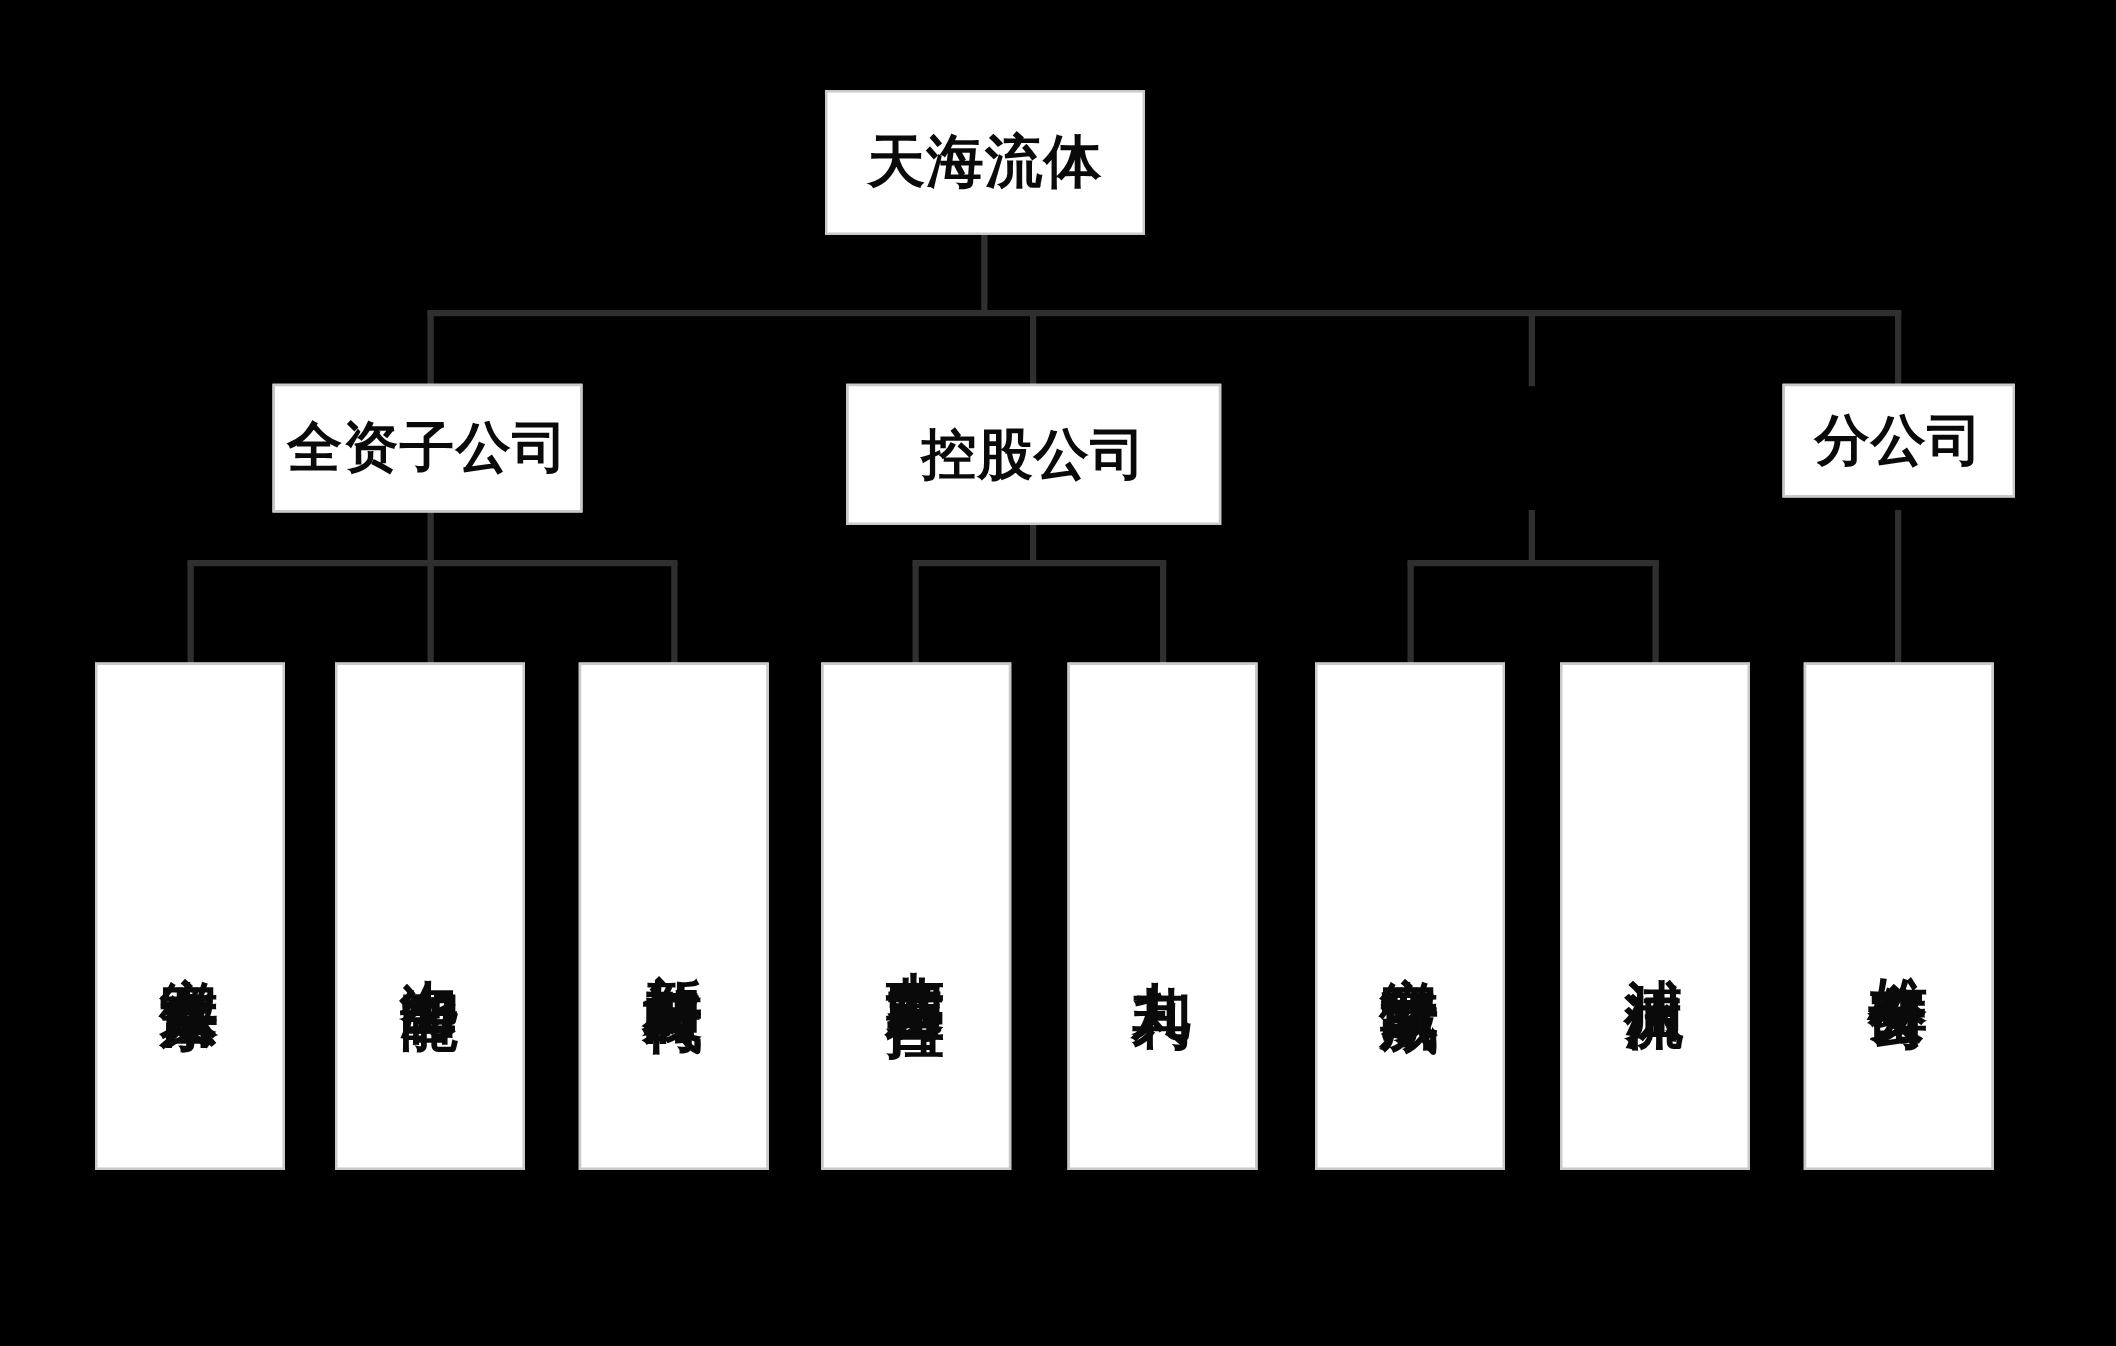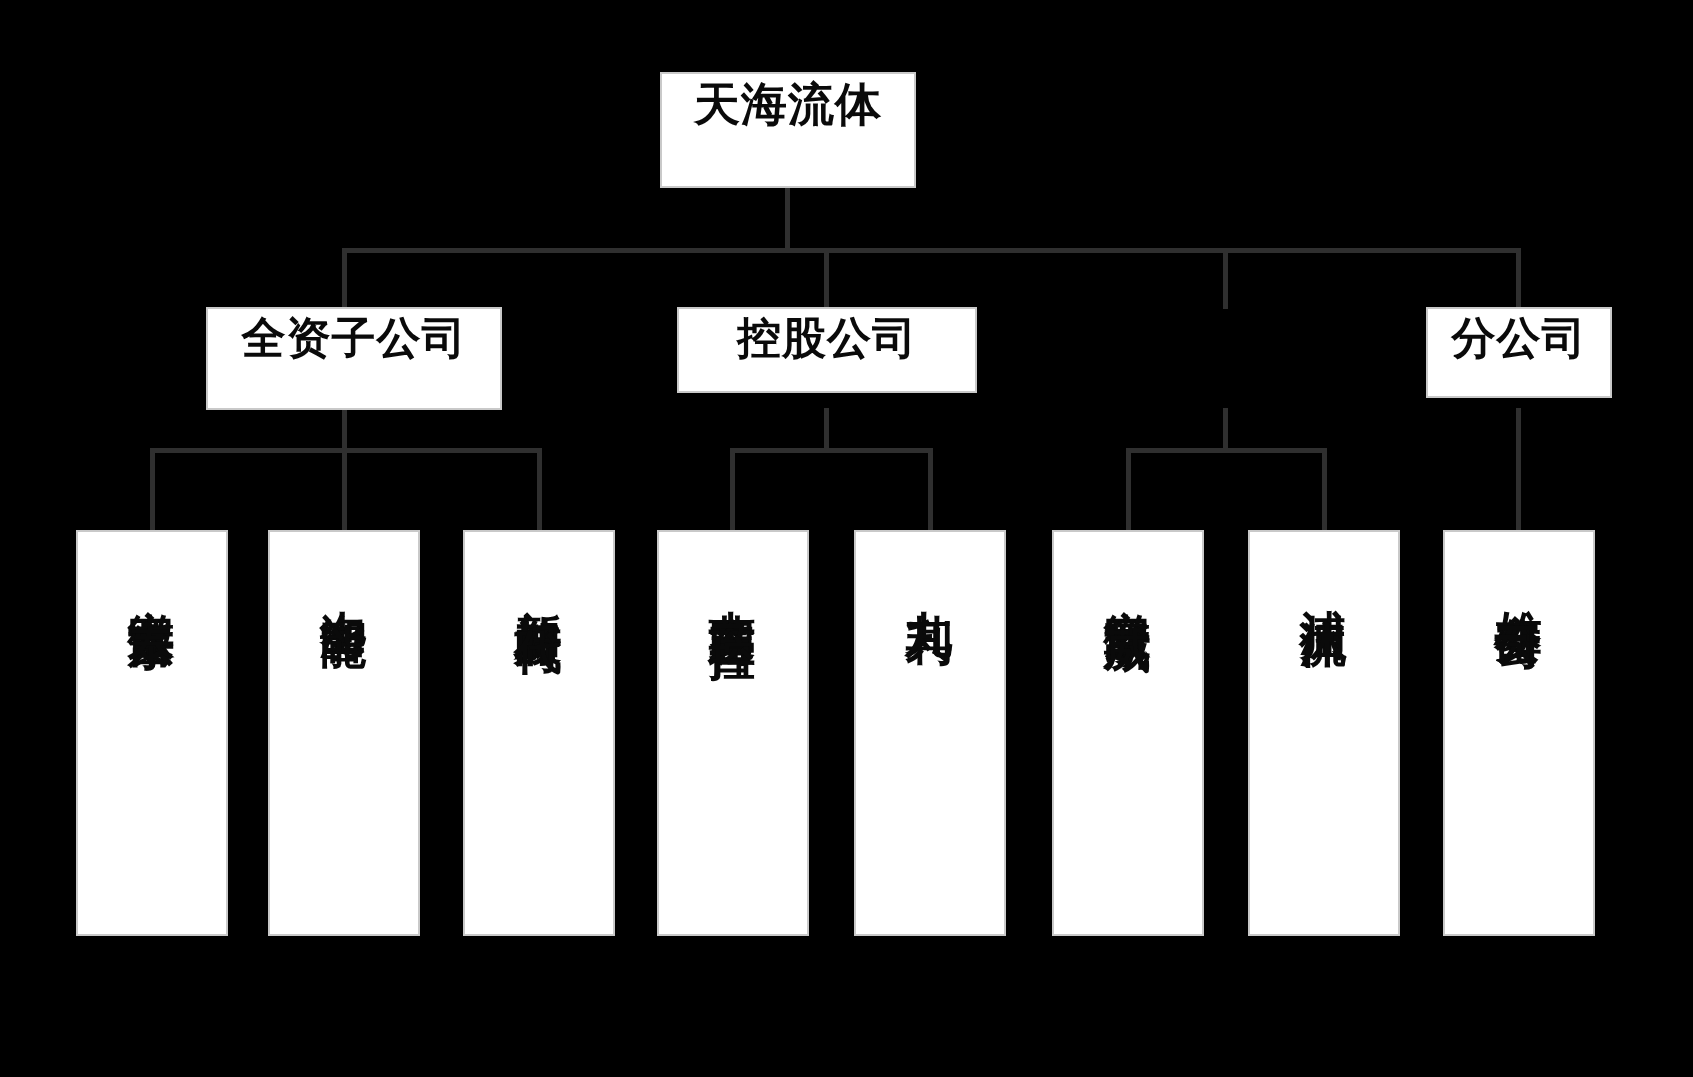--- a/index.html
+++ b/index.html
@@ -18,21 +18,21 @@
   .line {
     position: absolute;
     background: #2f2f2f;
   }
   .node {
     position: absolute;
     background: #ffffff;
     border: 2px solid #c9c9c9;
     box-sizing: border-box;
     display: flex;
-    align-items: flex-start;
+    align-items: center;
     justify-content: center;
     color: #0a0a0a;
   }
   .label {
     font-weight: 800;
     letter-spacing: 1px;
     white-space: nowrap;
   }
   .root .label { font-size: 46px; }
   .lvl2 .label { font-size: 44px; }
@@ -72,24 +72,24 @@
   <div class="line" style="left:1126px;top:448px;width:201px;height:5px"></div>
   <div class="line" style="left:1126px;top:450px;width:5px;height:82px"></div>
   <div class="line" style="left:1322px;top:450px;width:5px;height:82px"></div>
 
   <div class="line" style="left:1516px;top:408px;width:5px;height:124px"></div>
 
   <div class="node root" style="left:660px;top:72px;width:256px;height:116px">
     <span class="label">天海流体</span>
   </div>
 
-  <div class="node lvl2" style="left:206px;top:307px;width:296px;height:103px">
+  <div class="node lvl2" style="left:218px;top:307px;width:248px;height:103px">
     <span class="label">全资子公司</span>
   </div>
-  <div class="node lvl2" style="left:677px;top:307px;width:300px;height:86px">
+  <div class="node lvl2" style="left:677px;top:307px;width:300px;height:113px">
     <span class="label">控股公司</span>
   </div>
   <div class="node lvl2" style="left:1426px;top:307px;width:186px;height:91px">
     <span class="label">分公司</span>
   </div>
 
   <div class="node leaf" style="left:76px;top:530px;width:152px;height:406px">
     <span class="label">安徽富乐泰</span>
   </div>
   <div class="node leaf" style="left:268px;top:530px;width:152px;height:406px">

